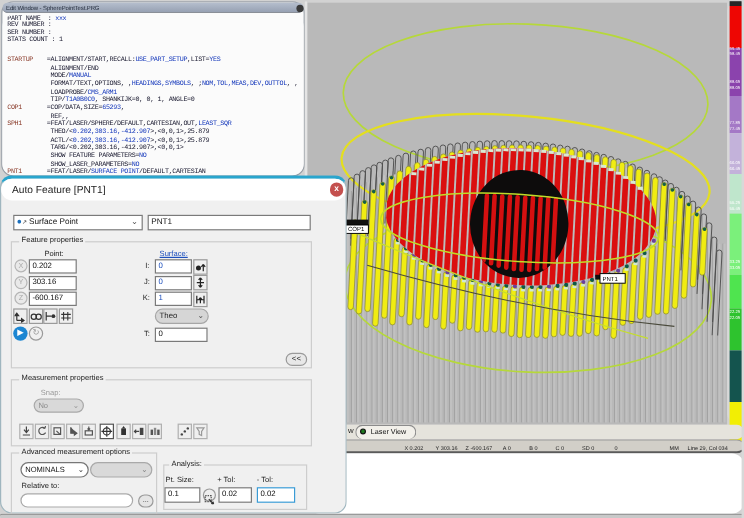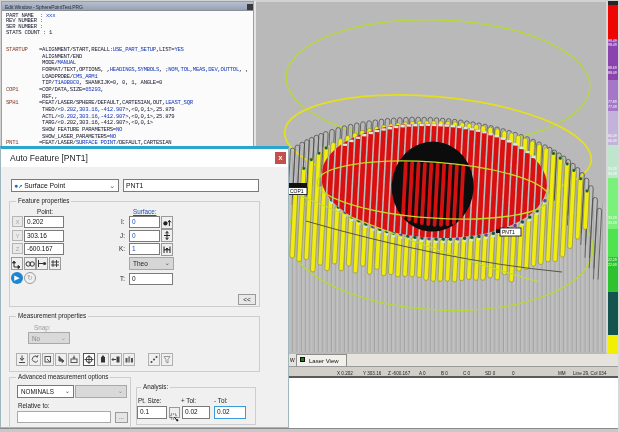--- a/index.html
+++ b/index.html
@@ -1,15 +1,15 @@
 <!DOCTYPE html>
 <html><head><meta charset="utf-8"><style>
 * { margin:0; padding:0; box-sizing:border-box; }
 body { width:620px; height:432px; position:relative; background:#d2d2d2; font-family:"Liberation Sans",sans-serif; overflow:hidden; }
-.abs { position:absolute; }
+.abs { position:absolute;border-radius:10px; }
 .cl { position:absolute; white-space:pre; font-family:"Liberation Mono",monospace; font-size:5.6px; line-height:5px; letter-spacing:-0.28px; color:#1a1a30; }
 .fld { position:absolute; background:#fff; border:1px solid #7a7a7a; font-size:6.5px; color:#111; padding-left:2px; line-height:10px; }
 .glbl { position:absolute; font-size:6.3px; color:#1c1c1c; background:#f0f0f0; padding:0 2px; }
 .gbox { position:absolute; border:1px solid #cdcdcd; }
 .ibtn { position:absolute; width:12px; height:13px; border:1px solid #9a9a9a; background:#efefef; color:#222; font-size:8px; line-height:11px; text-align:center; }
 </style></head>
 <body>
 
 <div class="abs" style="left:256px;top:2px;width:350px;height:352px"><svg width="350" height="352" viewBox="0 0 350 352">
 <rect x="0" y="0" width="350" height="352" fill="#b9b9b9"></rect>

